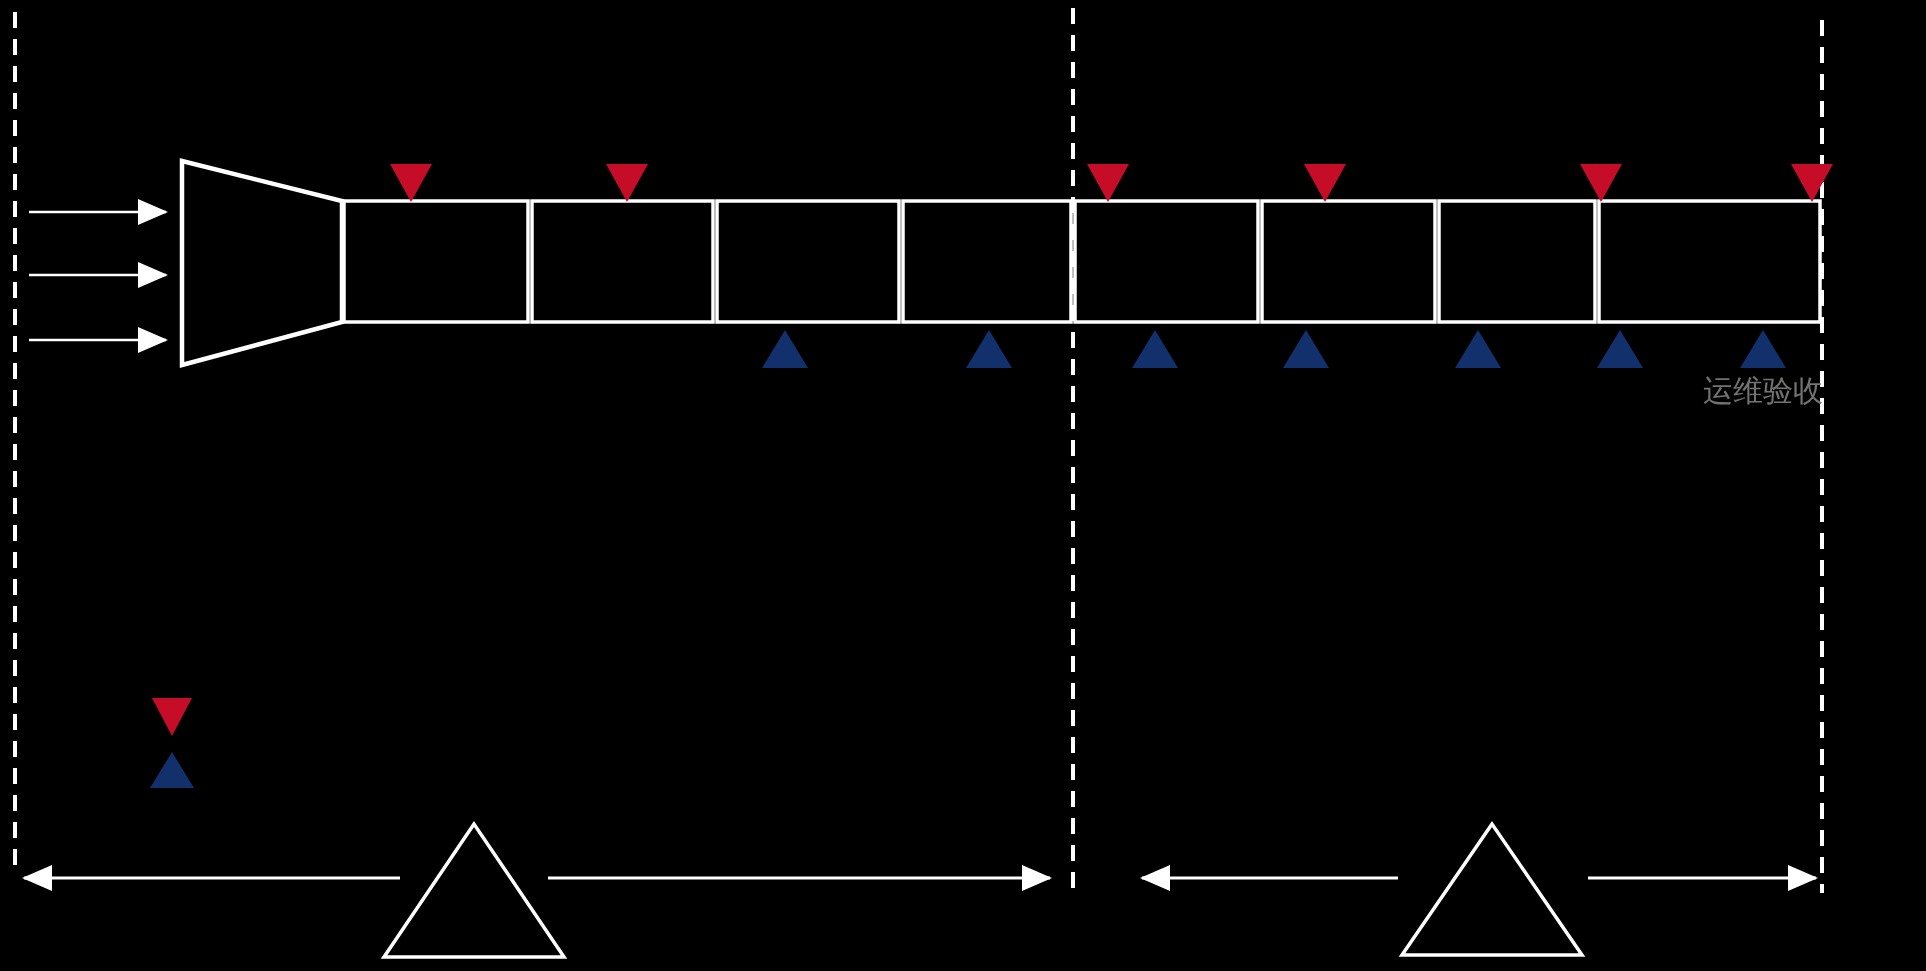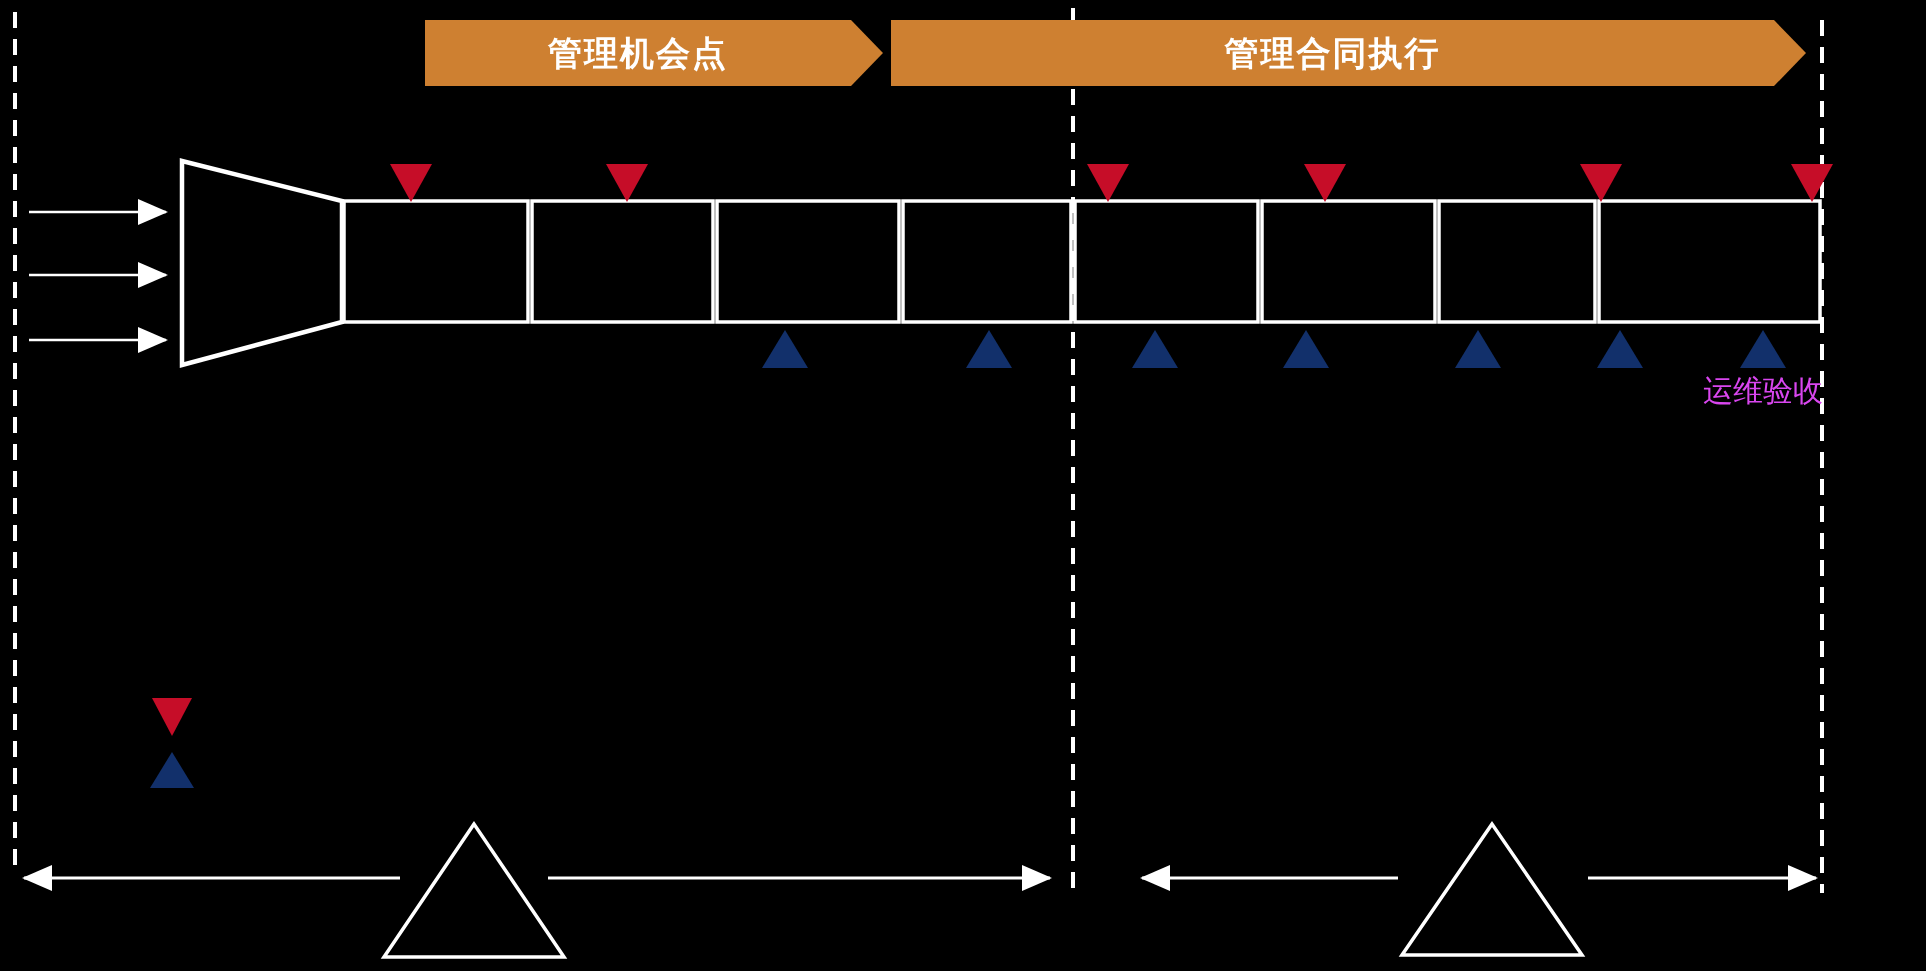--- a/index.html
+++ b/index.html
@@ -35,21 +35,21 @@
   }
   .banner-1 { left: 182px; width: 228px; }
   .banner-2 { left: 425px; width: 458px; }
   .banner-3 { left: 891px; width: 915px; }
   .acceptance-label {
     position: absolute;
     left: 1698px;
     top: 371px;
     width: 130px;
     text-align: center;
-    color: #d946ef;
+    color: #737373;
     font-size: 30px;
     font-weight: normal;
     white-space: nowrap;
   }
   svg { display: block; }
 </style>
 </head>
 <body>
 
 <div class="canvas">
@@ -116,22 +116,16 @@
       <line x1="1142" y1="878" x2="1398" y2="878" marker-start="url(#ah)"></line>
       <line x1="1588" y1="878" x2="1816" y2="878" marker-end="url(#ah)"></line>
     </g>
 
     <g fill="none" stroke="#ffffff" stroke-width="3.5">
       <polygon points="474,824 384,957 564,957"></polygon>
       <polygon points="1492,824 1402,955 1582,955"></polygon>
     </g>
   </svg>
 
-  <div class="banner banner-2" style="background-color: rgb(206, 128, 49);">
-    <span>管理机会点</span>
-  </div>
-  <div class="banner banner-3" style="background-color: rgb(206, 128, 49);">
-    <span>管理合同执行</span>
-  </div>
 
   <div class="acceptance-label">运维验收</div>
 
 </div>
 
 </body></html>

